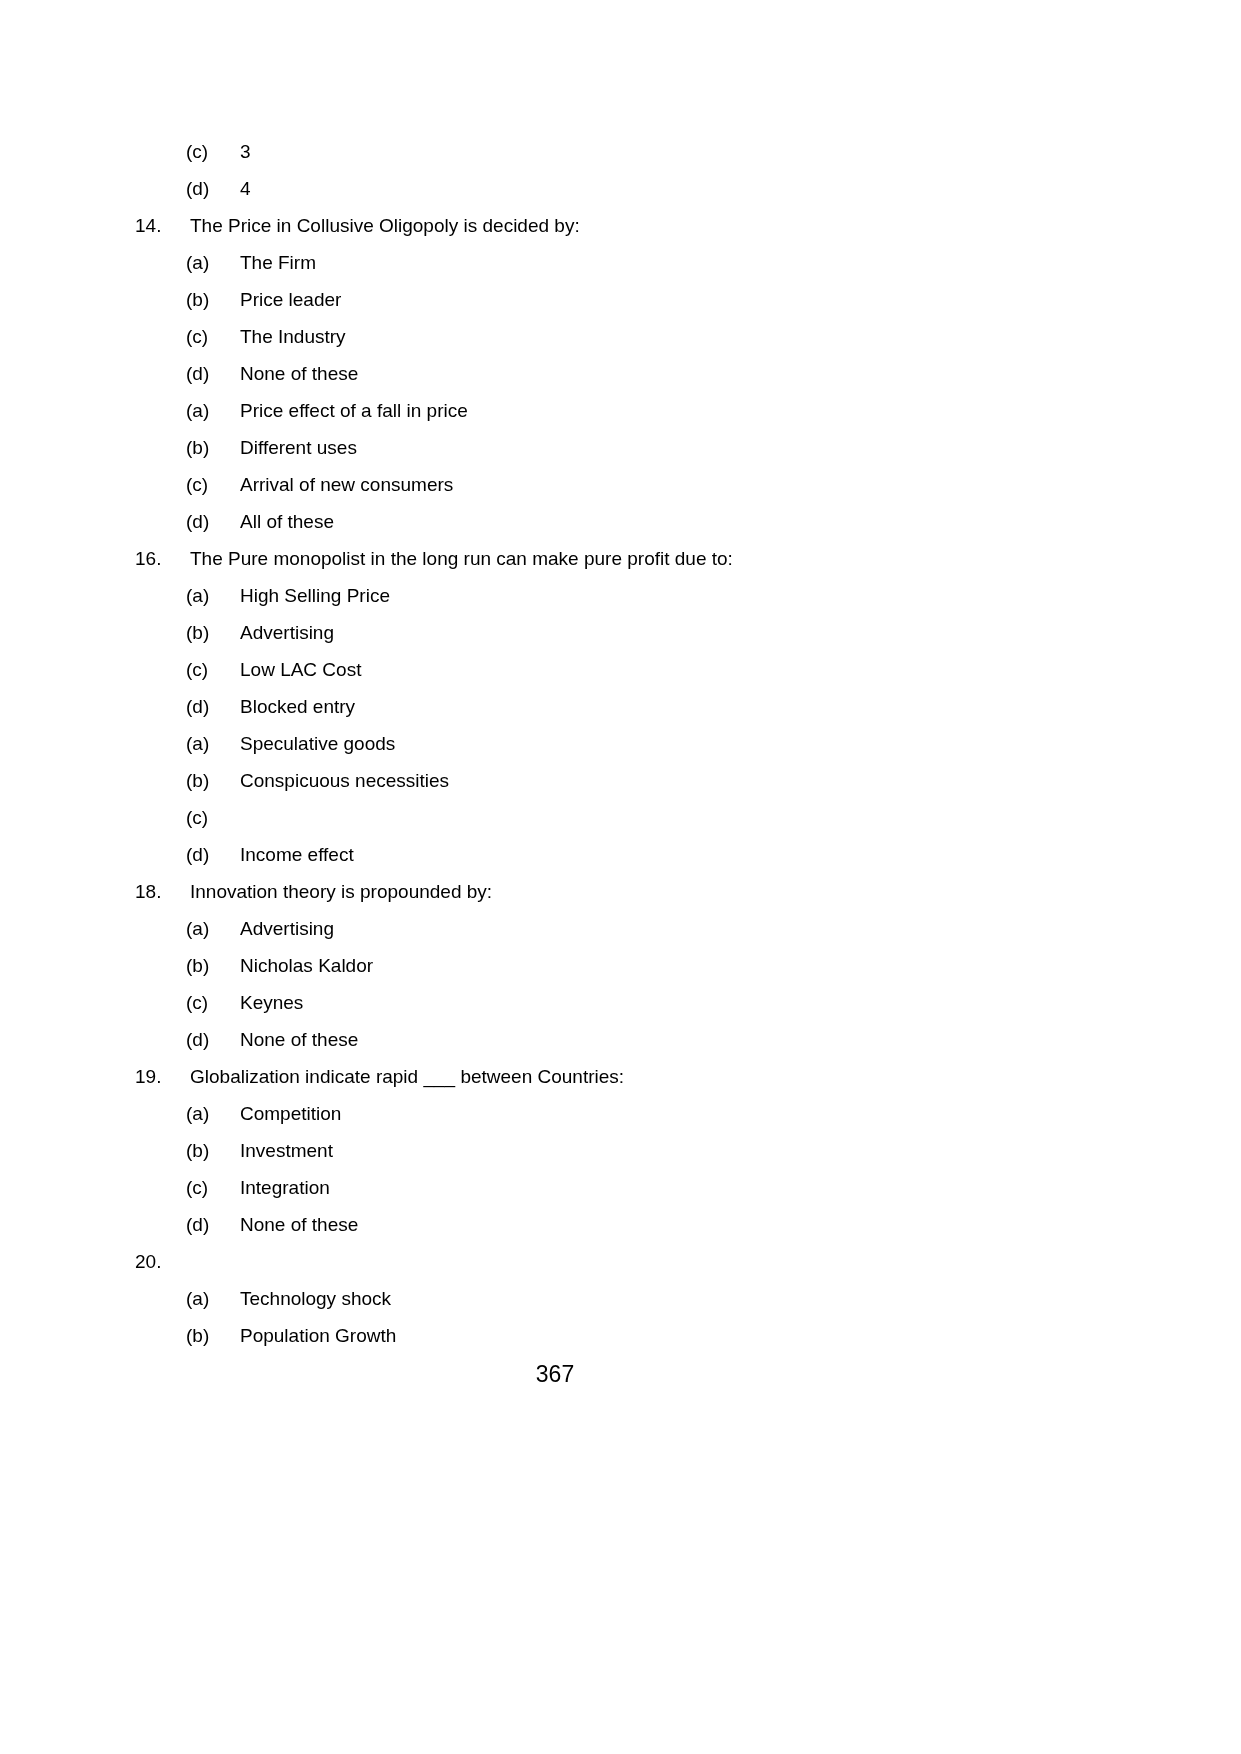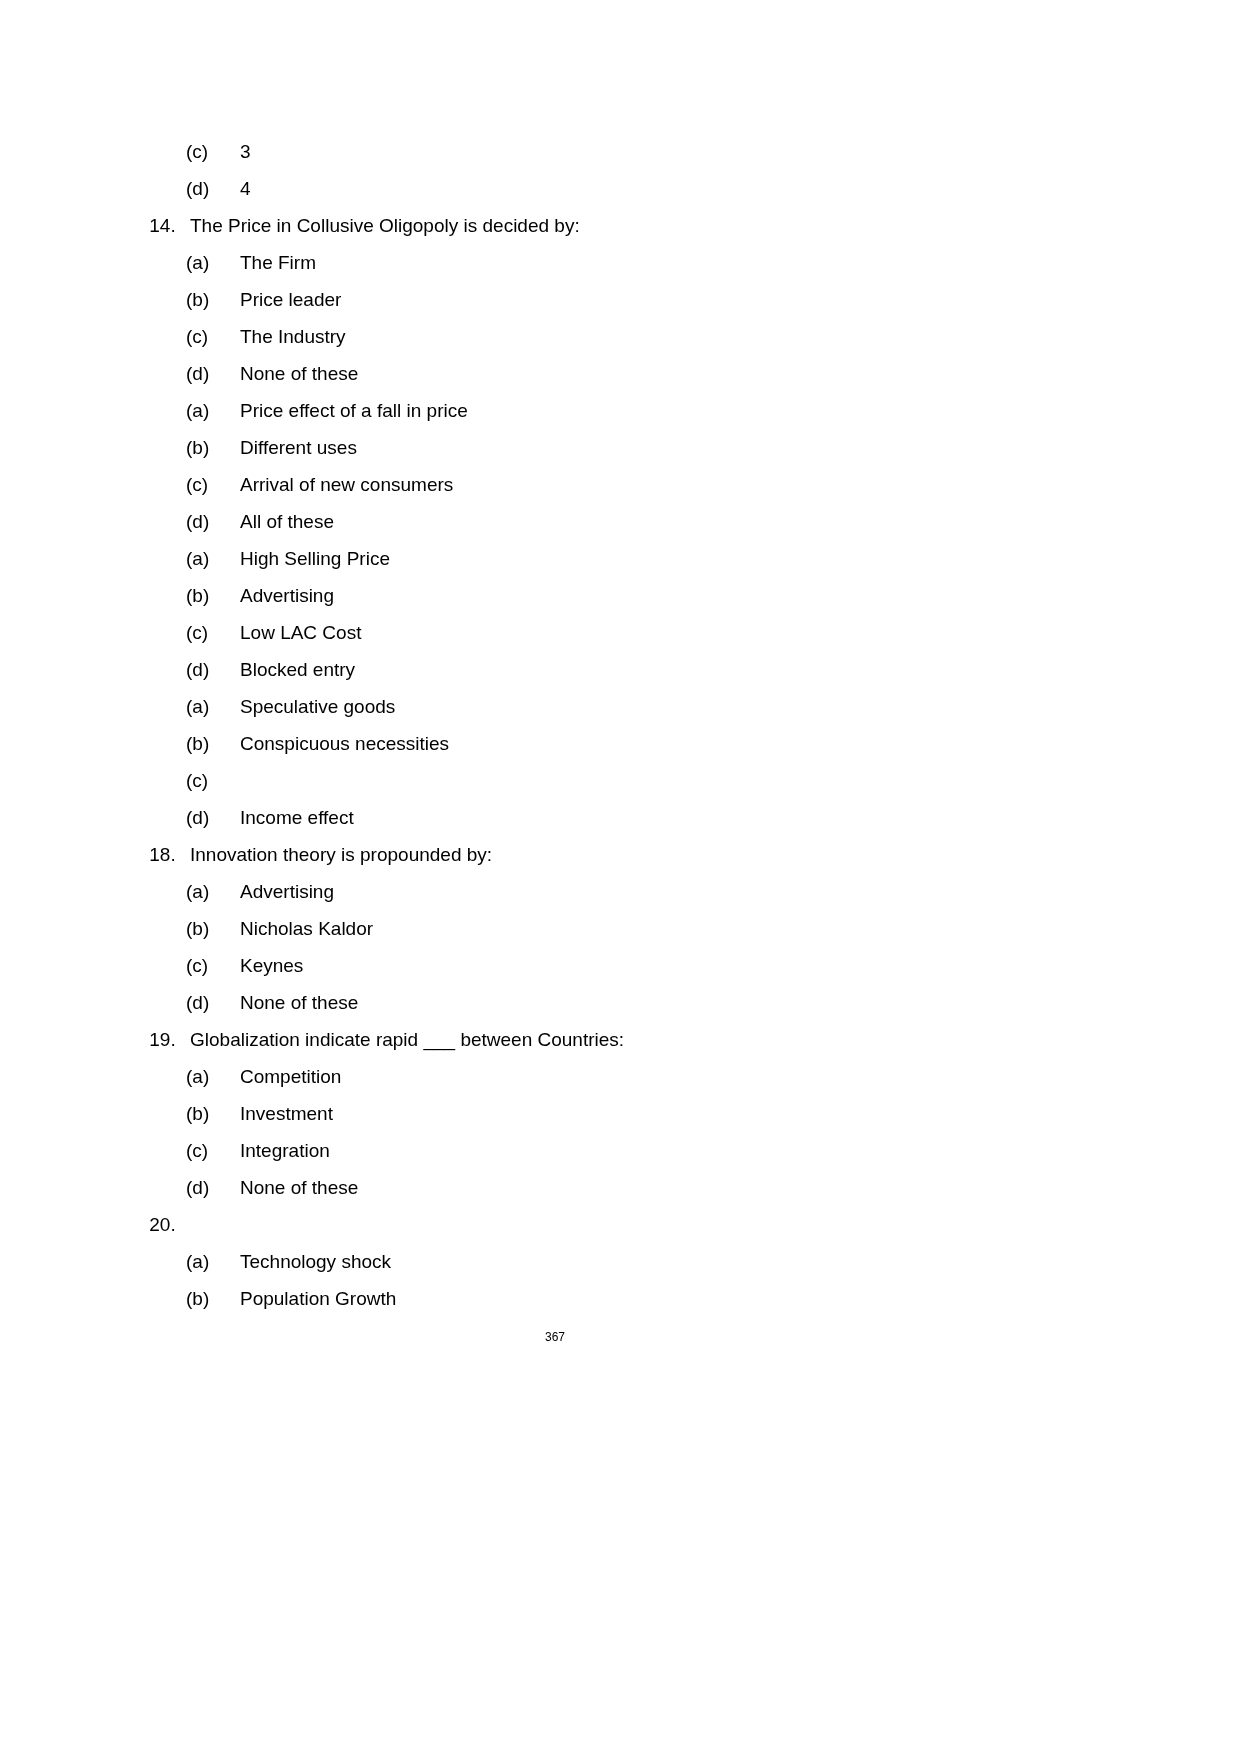--- a/index.html
+++ b/index.html
@@ -30,21 +30,20 @@
   .option-line {
     display: flex;
     height: 37px;
     line-height: 37px;
     white-space: nowrap;
   }
   .q-num {
     display: inline-block;
     width: 55px;
     flex: 0 0 55px;
-    text-align: center;
   }
   .q-text {
     display: inline-block;
   }
   .option-line {
     padding-left: 51px;
   }
   .opt-label {
     display: inline-block;
     width: 54px;
@@ -52,21 +51,21 @@
   }
   .opt-text {
     display: inline-block;
   }
   .page-number {
     width: 840px;
     height: 37px;
     line-height: 37px;
     margin-top: 2px;
     text-align: center;
-    font-size: 12px;
+    font-size: 23px;
   }
 </style>
 </head>
 <body>
 
 <div class="page">
   <div class="doc-body">
 
   <div class="option-line">
         <span class="opt-label">(c)</span>
@@ -105,20 +104,24 @@
         <span class="opt-text">Different uses</span>
       </div>
       <div class="option-line">
         <span class="opt-label">(c)</span>
         <span class="opt-text">Arrival of new consumers</span>
       </div>
       <div class="option-line">
         <span class="opt-label">(d)</span>
         <span class="opt-text">All of these</span>
       </div>
+      <div class="question-line">
+        <span class="q-num">16.</span>
+        <span class="q-text">The Pure monopolist in the long run can make pure profit due to:</span>
+      </div>
       <div class="option-line">
         <span class="opt-label">(a)</span>
         <span class="opt-text">High Selling Price</span>
       </div>
       <div class="option-line">
         <span class="opt-label">(b)</span>
         <span class="opt-text">Advertising</span>
       </div>
       <div class="option-line">
         <span class="opt-label">(c)</span>

